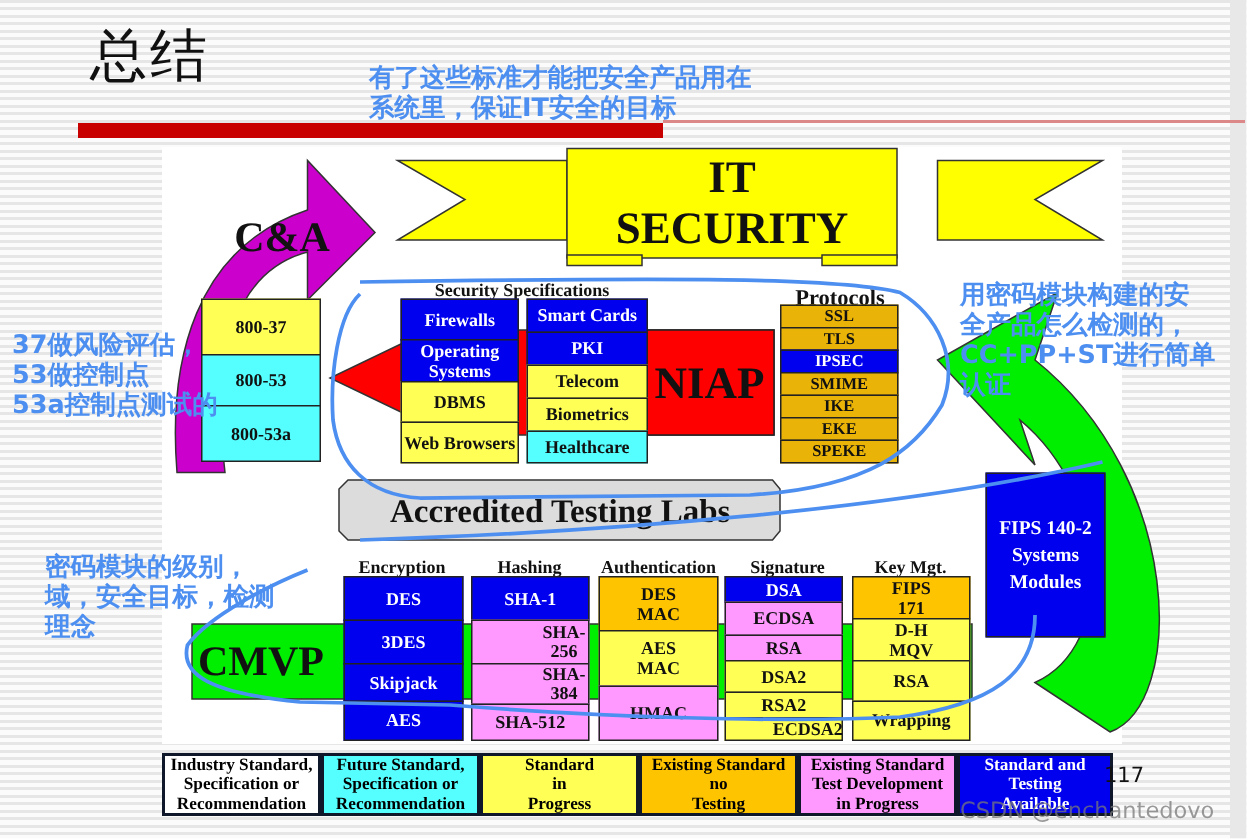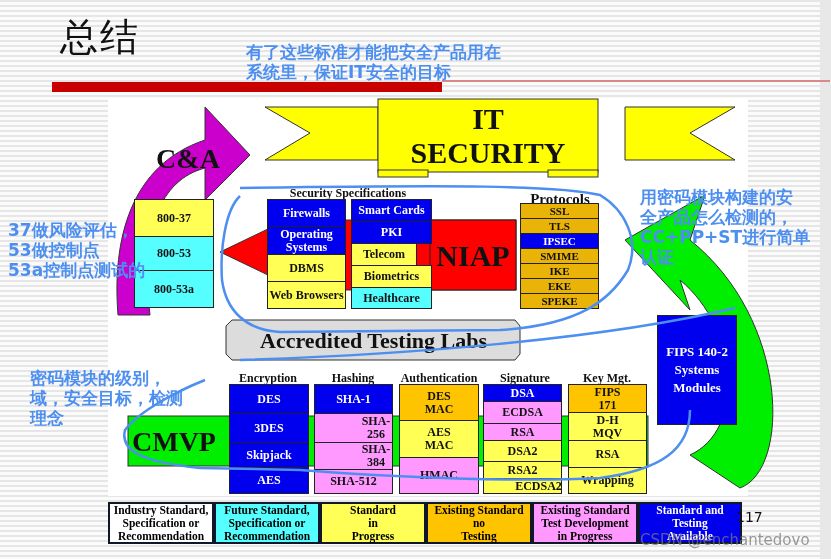--- a/index.html
+++ b/index.html
@@ -94,21 +94,21 @@
 <div class="box cyan" style="left:134px;top:270px;width:80px;height:38px;">800-53a</div>
 
 <div class="col-head" style="left:268px;top:186px;width:160px;">Security Specifications</div>
 <div class="box blue" style="left:267px;top:199px;width:79px;height:28px;">Firewalls</div>
 <div class="box blue" style="left:267px;top:226px;width:79px;height:29px;">Operating Systems</div>
 <div class="box yellow" style="left:267px;top:254px;width:79px;height:28px;">DBMS</div>
 <div class="box yellow" style="left:267px;top:281px;width:79px;height:28px;">Web Browsers</div>
 
 <div class="box blue" style="left:351px;top:199px;width:81px;height:23px;">Smart Cards</div>
 <div class="box blue" style="left:351px;top:221px;width:81px;height:23px;">PKI</div>
-<div class="box yellow" style="left:351px;top:243px;width:66px;height:23px;">Telecom</div>
+<div class="box yellow" style="left:351px;top:243px;width:81px;height:23px;">Telecom</div>
 <div class="box yellow" style="left:351px;top:265px;width:81px;height:23px;">Biometrics</div>
 <div class="box cyan" style="left:351px;top:287px;width:81px;height:22px;">Healthcare</div>
 
 <div class="box" style="left:432px;top:226px;width:82px;height:58px;border:none;background:transparent;font-size:30px;">NIAP</div>
 
 <div class="col-head" style="left:520px;top:191px;width:80px;font-size:15px;">Protocols</div>
 <div class="box white" style="left:520px;top:203px;width:79px;height:16px;font-size:11px;">SSL</div>
 <div class="box white" style="left:520px;top:218px;width:79px;height:16px;font-size:11px;">TLS</div>
 <div class="box blue" style="left:520px;top:233px;width:79px;height:16px;font-size:11px;">IPSEC</div>
 <div class="box white" style="left:520px;top:248px;width:79px;height:16px;font-size:11px;">SMIME</div>

